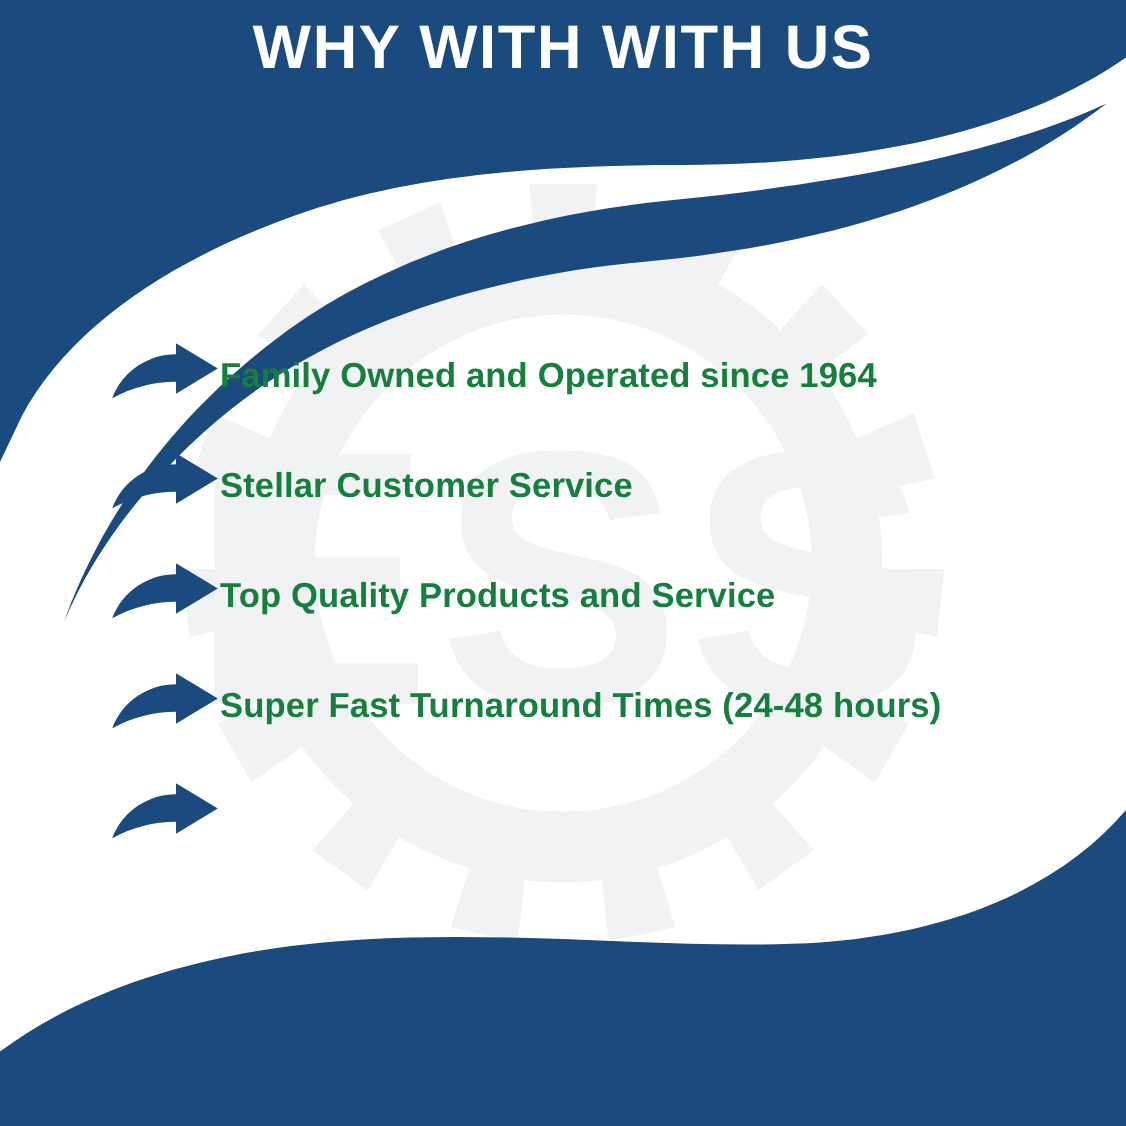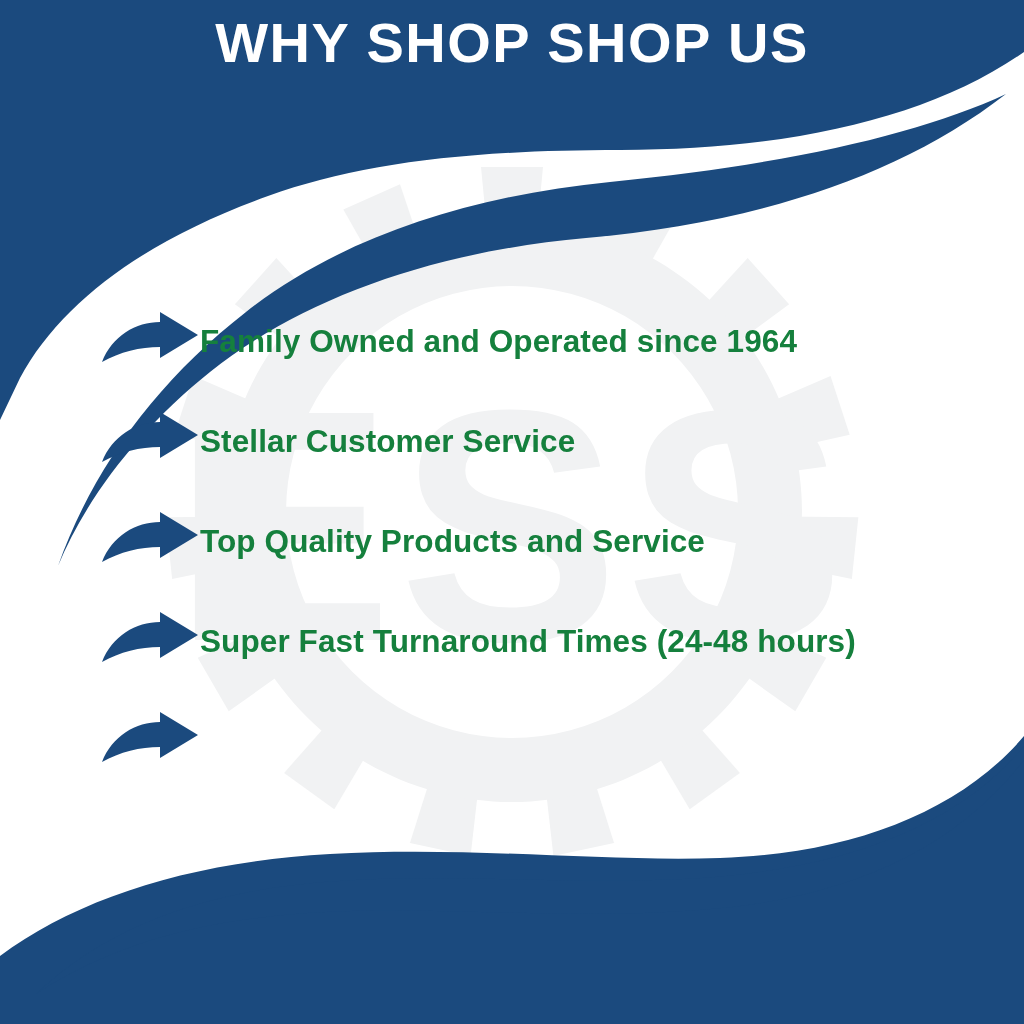--- a/index.html
+++ b/index.html
@@ -161,21 +161,21 @@
 
     <path fill="#1b4a7e" d="M1024,760
              C 952,854 840,900 700,910
              C 566,920 440,906 326,912
              C 208,918 116,942 36,994
              C 108,926 204,892 324,882
              C 446,872 572,886 702,878
              C 846,868 958,826 1024,746 Z"></path>
   </svg>
 
-  <div class="header-title">WHY SHOP SHOP US</div>
+  <div class="header-title">WHY WITH WITH US</div>
 
   <div class="benefits">
 
     <div class="benefit-row">
       <svg class="arrow-icon" viewBox="0 0 100 58">
         <path fill="#1b4a7e" d="M2,50 C12,24 36,10 60,10 L60,0 L98,23 L60,46 L60,35 C40,35 20,40 2,50 Z"></path>
       </svg>
       <div class="benefit-text">Family Owned and Operated since 1964</div>
     </div>
 

